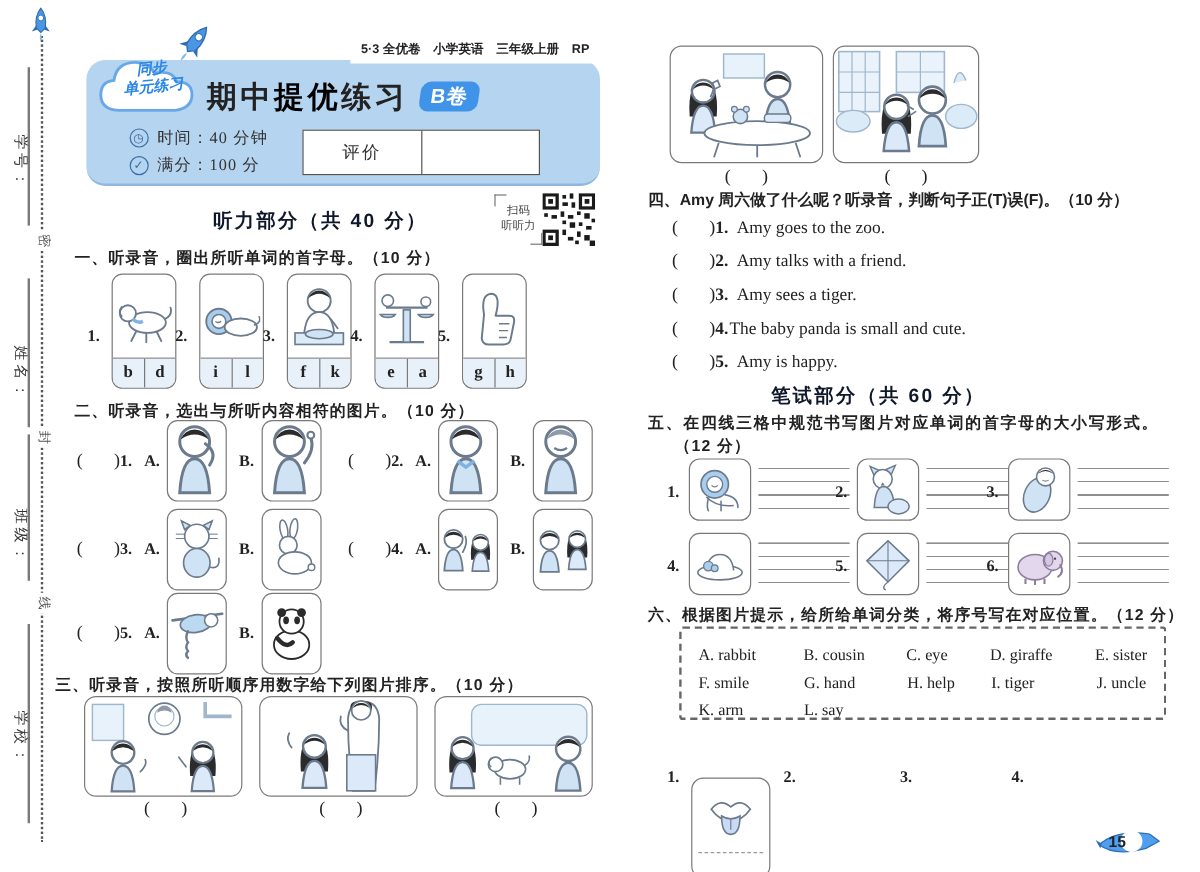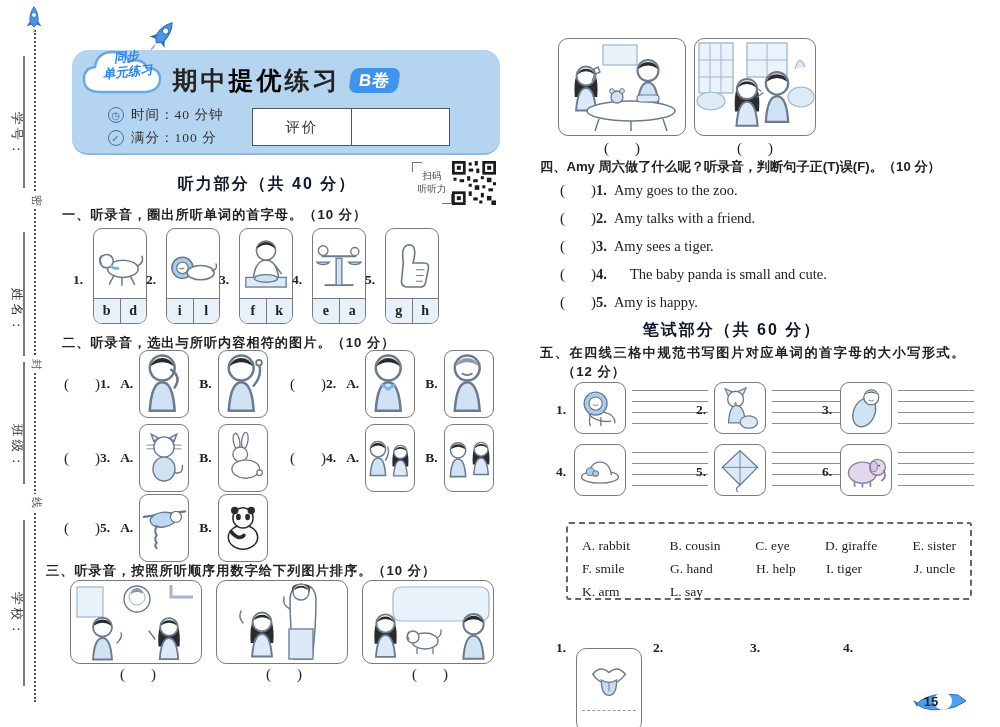--- a/index.html
+++ b/index.html
@@ -89,20 +89,23 @@
   <div class="abs vtext" style="left:8px;top:112px">学号：</div>
   <div class="abs vline" style="left:23px;top:56px;height:132px"></div>
   <div class="abs vtext" style="left:8px;top:288px">姓名：</div>
   <div class="abs vline" style="left:23px;top:232px;height:124px"></div>
   <div class="abs vtext" style="left:8px;top:424px">班级：</div>
   <div class="abs vline" style="left:23px;top:362px;height:122px"></div>
   <div class="abs vtext" style="left:8px;top:592px">学校：</div>
   <div class="abs vline" style="left:23px;top:520px;height:166px"></div>
 
   <div class="abs" style="left:72px;top:50px;width:428px;height:103px;background:#b5d4ef;border-radius:16px;border-bottom:2px solid #8fb8e0;"></div>
+  <div class="abs" style="left:292px;top:28px;width:208px;height:25px;background:#fff;border-radius:12px 4px 0 0;display:flex;align-items:center;justify-content:center;">
+    <span style="font-size:10.5px;font-weight:700;white-space:nowrap">5·3 全优卷　小学英语　三年级上册　RP</span>
+  </div>
 
   <svg class="abs" style="left:78px;top:34px" width="100" height="72" viewBox="0 0 100 72">
     <path d="M22,58 Q6,58 6,45 Q6,34 17,33 Q19,18 35,18 Q46,18 51,27 Q66,24 69,34 Q82,34 82,45 Q82,56 68,58 Z" fill="#fff" stroke="#69a8e8" stroke-width="2.4"></path>
   </svg>
   <div class="abs cloudtxt" style="left:84px;top:50px;width:86px">
     <div>同步</div>
     <div>单元练习</div>
   </div>
   <svg class="abs" style="left:148px;top:18px;transform:rotate(38deg)" width="26" height="38" viewBox="0 0 24 40">
       <use href="#g-rocket"></use>
@@ -473,21 +476,21 @@
     <span style="margin-left:7px">Amy talks with a friend.</span>
   </div>
   <div class="abs s4line" style="left:560px;top:238px">
     <span class="paren blankp"><span>(</span><span>)</span></span>
     <span class="num" style="font-size:14.5px">3.</span>
     <span style="margin-left:7px">Amy sees a tiger.</span>
   </div>
   <div class="abs s4line" style="left:560px;top:266px">
     <span class="paren blankp"><span>(</span><span>)</span></span>
     <span class="num" style="font-size:14.5px">4.</span>
-    <span style="margin-left:23px">The baby panda is small and cute.</span>
+    <span style="margin-left:1px">The baby panda is small and cute.</span>
   </div>
   <div class="abs s4line" style="left:560px;top:294px">
     <span class="paren blankp"><span>(</span><span>)</span></span>
     <span class="num" style="font-size:14.5px">5.</span>
     <span style="margin-left:7px">Amy is happy.</span>
   </div>
 
   <div class="abs secH" style="left:512px;top:320px;width:440px">笔试部分（共 60 分）</div>
 
   <div class="abs stitle" style="left:540px;top:344px;letter-spacing:1.5px">五、在四线三格中规范书写图片对应单词的首字母的大小写形式。</div>
@@ -555,20 +558,21 @@
       <ellipse cx="21" cy="28" rx="16" ry="12" fill="#e3d7ee" stroke="#8c7f9a" stroke-width="1.5"></ellipse>
       <circle cx="38" cy="22" r="9" fill="#e3d7ee" stroke="#8c7f9a" stroke-width="1.5"></circle>
       <ellipse cx="34" cy="21" rx="4" ry="6" fill="#d5c7e4" stroke="#8c7f9a" stroke-width="1.2"></ellipse>
       <path d="M45,26 q4,7 -2,11" fill="none" stroke="#8c7f9a" stroke-width="2" stroke-linecap="round"></path>
       <path d="M12,39 v5 M21,40 v5 M30,39 v5" stroke="#8c7f9a" stroke-width="2"></path>
       <circle cx="40" cy="20" r="1.1" fill="#4a4453"></circle>
     </svg>
   </div>
   <div class="abs fourline" style="left:898px;top:452px;width:76px"></div>
 
+  <div class="abs stitle" style="left:540px;top:504px;letter-spacing:1px">六、根据图片提示，给所给单词分类，将序号写在对应位置。（12 分）</div>
 
   <div class="abs dashbox" style="left:566px;top:522px;width:406px;height:78px">
     <div class="wrow">
       <span class="wcell" style="width:88px">A. rabbit</span>
       <span class="wcell" style="width:86px">B. cousin</span>
       <span class="wcell" style="width:70px">C. eye</span>
       <span class="wcell" style="width:88px">D. giraffe</span>
       <span class="wcell">E. sister</span>
     </div>
     <div class="wrow">

